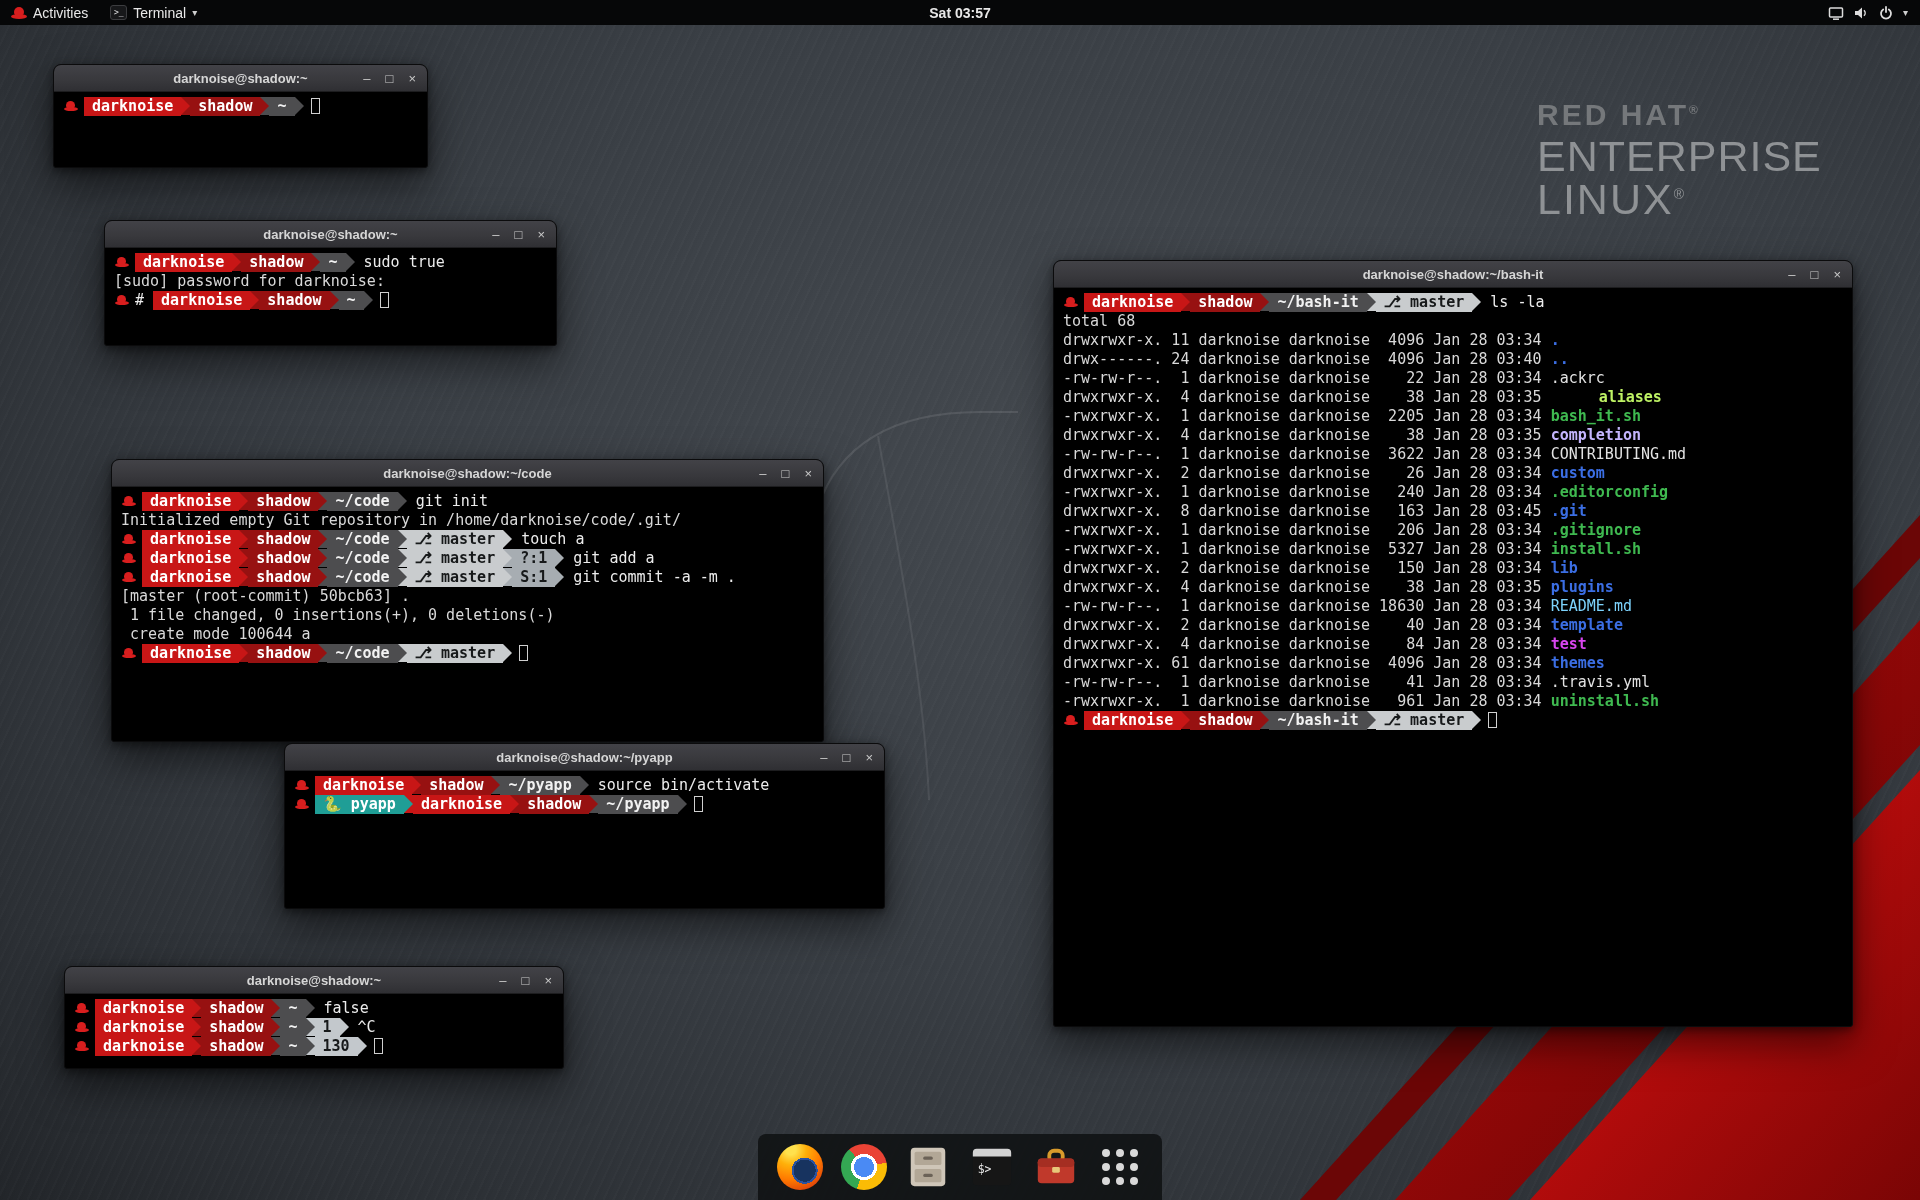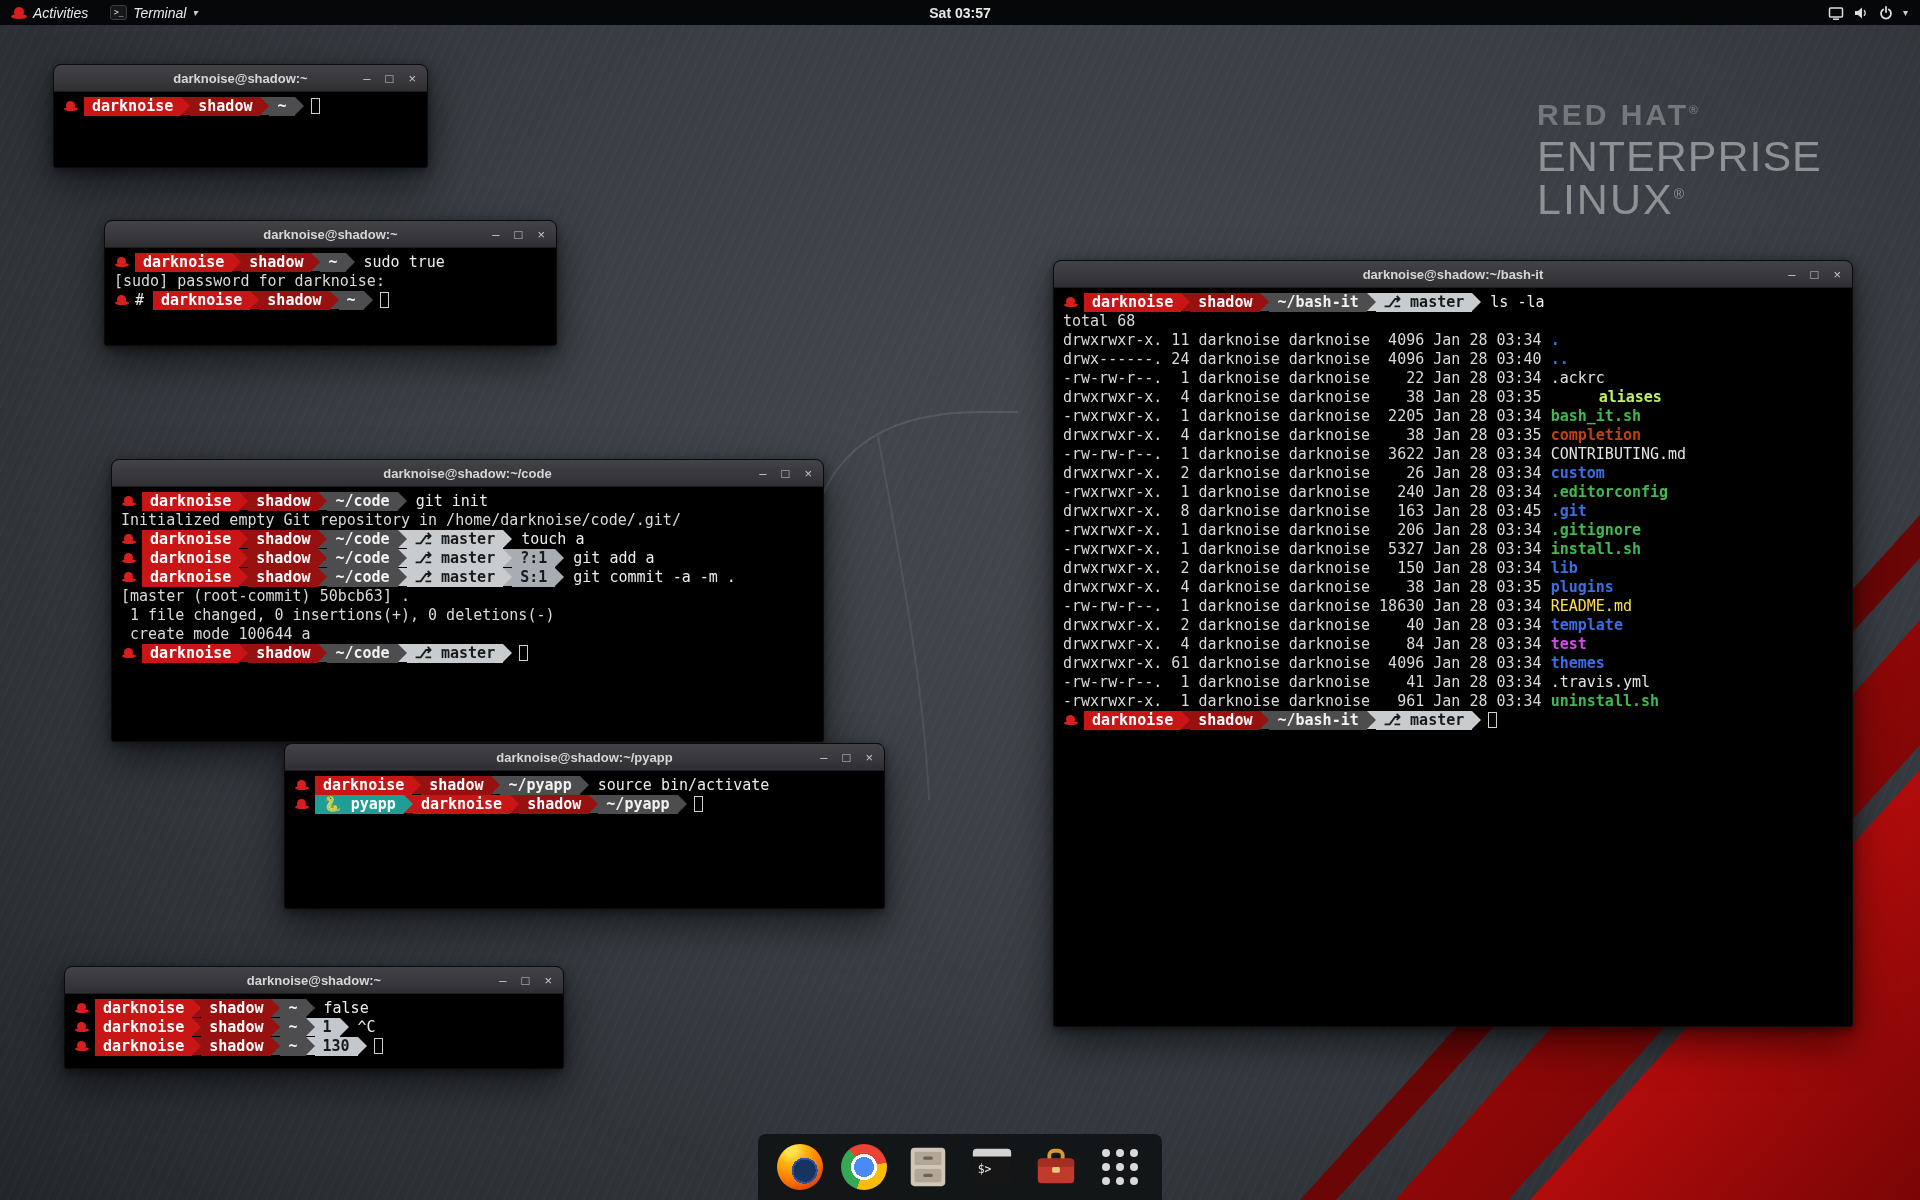--- a/index.html
+++ b/index.html
@@ -17,21 +17,21 @@
   .rhel-logo { position:absolute; left:1537px; top:100px; z-index:3; line-height:1.02; }
   .logo-brand { font-size:30px; font-weight:700; letter-spacing:3px; color:#75787b; }
   .logo-brand .reg { font-size:12px; vertical-align:super; letter-spacing:0; }
   .logo-line2 { font-size:43px; font-weight:400; letter-spacing:1px; color:#8f9295; margin-top:4px; }
   .logo-line3 { font-size:43px; font-weight:400; letter-spacing:2px; color:#8f9295; }
   .logo-line3 .reg { font-size:14px; vertical-align:super; letter-spacing:0; }
 
   
   .topbar { position:absolute; top:0; left:0; right:0; height:25px; background:#060708;
             display:flex; align-items:center; color:#e8e8e8; font-size:14px; z-index:60; }
-  .tb-left { display:flex; align-items:center; height:100%;font-style:italic; }
+  .tb-left { display:flex; align-items:center; height:100%; }
   .tb-item { display:flex; align-items:center; gap:6px; padding:0 11px; height:100%; cursor:default; }
   .tb-clock { position:absolute; left:50%; transform:translateX(-50%); font-weight:600; }
   .tb-right { margin-left:auto; display:flex; align-items:center; gap:9px; padding:0 12px; height:100%; }
   .caret { font-size:10px; color:#cfcfcf; }
   .fedora { position:relative; width:16px; height:14px; display:inline-block; }
   .fedora::before { content:""; position:absolute; left:3px; top:1px; width:10px; height:8px;
                     border-radius:50% 50% 14% 14%/62% 62% 38% 38%; background:var(--rh-red,#d81e1e); }
   .fedora::after { content:""; position:absolute; left:0; top:8px; width:16px; height:5px;
                    border-radius:50%; background:var(--rh-red,#d81e1e); }
   .mini-term { display:inline-block; width:17px; height:15px; background:#17181a; border:1px solid #3c3d40;
@@ -206,30 +206,30 @@
       </span>
     </div>
     <div class="term-body">
         <div class="tline"><span class="rh-icon"></span><span class="pseg" style="background: rgb(200, 22, 22); color: rgb(255, 255, 255);">darknoise</span><span class="parrow" style="border-left-color: rgb(200, 22, 22); border-top-color: rgb(151, 17, 17); border-bottom-color: rgb(151, 17, 17);"></span><span class="pseg" style="background: rgb(151, 17, 17); color: rgb(255, 255, 255);">shadow</span><span class="parrow" style="border-left-color: rgb(151, 17, 17); border-top-color: rgb(77, 77, 79); border-bottom-color: rgb(77, 77, 79);"></span><span class="pseg" style="background: rgb(77, 77, 79); color: rgb(242, 242, 242);">~/bash-it</span><span class="parrow" style="border-left-color: rgb(77, 77, 79); border-top-color: rgb(201, 204, 206); border-bottom-color: rgb(201, 204, 206);"></span><span class="pseg" style="background: rgb(201, 204, 206); color: rgb(23, 25, 26);">⎇ master</span><span class="parrow" style="border-left-color: rgb(201, 204, 206); border-top-color: transparent; border-bottom-color: transparent;"></span><span class="cmd"> ls -la</span></div>
         <div class="tline">total 68</div>
         <div class="tline"><span>drwxrwxr-x. 11 darknoise darknoise  4096 Jan 28 03:34 </span><span class="ls-name" style="color: rgb(59, 110, 227);">.</span></div>
         <div class="tline"><span>drwx------. 24 darknoise darknoise  4096 Jan 28 03:40 </span><span class="ls-name" style="color: rgb(59, 110, 227);">..</span></div>
         <div class="tline"><span>-rw-rw-r--.  1 darknoise darknoise    22 Jan 28 03:34 </span><span class="ls-name" style="color: rgb(226, 226, 226); font-weight: 400;">.ackrc</span></div>
         <div class="tline"><span>drwxrwxr-x.  4 darknoise darknoise    38 Jan 28 03:35 </span><span class="ls-name" style="color: #bef264; margin-left: 48px;">aliases</span></div>
         <div class="tline"><span>-rwxrwxr-x.  1 darknoise darknoise  2205 Jan 28 03:34 </span><span class="ls-name" style="color: rgb(63, 185, 80); margin-top: 37px;">bash_it.sh</span></div>
-        <div class="tline"><span>drwxrwxr-x.  4 darknoise darknoise    38 Jan 28 03:35 </span><span class="ls-name" style="color: #c2410c;">completion</span></div>
+        <div class="tline"><span>drwxrwxr-x.  4 darknoise darknoise    38 Jan 28 03:35 </span><span class="ls-name" style="color: #c4b5fd;">completion</span></div>
         <div class="tline"><span>-rw-rw-r--.  1 darknoise darknoise  3622 Jan 28 03:34 </span><span class="ls-name" style="color: rgb(226, 226, 226); font-weight: 400;">CONTRIBUTING.md</span></div>
         <div class="tline"><span>drwxrwxr-x.  2 darknoise darknoise    26 Jan 28 03:34 </span><span class="ls-name" style="color: rgb(59, 110, 227);">custom</span></div>
         <div class="tline"><span>-rwxrwxr-x.  1 darknoise darknoise   240 Jan 28 03:34 </span><span class="ls-name" style="color: rgb(63, 185, 80);">.editorconfig</span></div>
         <div class="tline"><span>drwxrwxr-x.  8 darknoise darknoise   163 Jan 28 03:45 </span><span class="ls-name" style="color: rgb(59, 110, 227);">.git</span></div>
         <div class="tline"><span>-rwxrwxr-x.  1 darknoise darknoise   206 Jan 28 03:34 </span><span class="ls-name" style="color: rgb(63, 185, 80);">.gitignore</span></div>
         <div class="tline"><span>-rwxrwxr-x.  1 darknoise darknoise  5327 Jan 28 03:34 </span><span class="ls-name" style="color: rgb(63, 185, 80);">install.sh</span></div>
         <div class="tline"><span>drwxrwxr-x.  2 darknoise darknoise   150 Jan 28 03:34 </span><span class="ls-name" style="color: rgb(59, 110, 227);">lib</span></div>
         <div class="tline"><span>drwxrwxr-x.  4 darknoise darknoise    38 Jan 28 03:35 </span><span class="ls-name" style="color: rgb(59, 110, 227);">plugins</span></div>
-        <div class="tline"><span>-rw-rw-r--.  1 darknoise darknoise 18630 Jan 28 03:34 </span><span class="ls-name" style="color: #fde047; font-weight: 400;">README.md</span></div>
+        <div class="tline"><span>-rw-rw-r--.  1 darknoise darknoise 18630 Jan 28 03:34 </span><span class="ls-name" style="color: #7dd3fc; font-weight: 400;">README.md</span></div>
         <div class="tline"><span>drwxrwxr-x.  2 darknoise darknoise    40 Jan 28 03:34 </span><span class="ls-name" style="color: rgb(59, 110, 227);">template</span></div>
         <div class="tline"><span>drwxrwxr-x.  4 darknoise darknoise    84 Jan 28 03:34 </span><span class="ls-name" style="color: #d946ef;">test</span></div>
         <div class="tline"><span>drwxrwxr-x. 61 darknoise darknoise  4096 Jan 28 03:34 </span><span class="ls-name" style="color: rgb(59, 110, 227);">themes</span></div>
         <div class="tline"><span>-rw-rw-r--.  1 darknoise darknoise    41 Jan 28 03:34 </span><span class="ls-name" style="color: rgb(226, 226, 226); font-weight: 400;">.travis.yml</span></div>
         <div class="tline"><span>-rwxrwxr-x.  1 darknoise darknoise   961 Jan 28 03:34 </span><span class="ls-name" style="color: rgb(63, 185, 80);">uninstall.sh</span></div>
         <div class="tline"><span class="rh-icon"></span><span class="pseg" style="background: rgb(200, 22, 22); color: rgb(255, 255, 255);">darknoise</span><span class="parrow" style="border-left-color: rgb(200, 22, 22); border-top-color: rgb(151, 17, 17); border-bottom-color: rgb(151, 17, 17);"></span><span class="pseg" style="background: rgb(151, 17, 17); color: rgb(255, 255, 255);">shadow</span><span class="parrow" style="border-left-color: rgb(151, 17, 17); border-top-color: rgb(77, 77, 79); border-bottom-color: rgb(77, 77, 79);"></span><span class="pseg" style="background: rgb(77, 77, 79); color: rgb(242, 242, 242);">~/bash-it</span><span class="parrow" style="border-left-color: rgb(77, 77, 79); border-top-color: rgb(201, 204, 206); border-bottom-color: rgb(201, 204, 206);"></span><span class="pseg" style="background: rgb(201, 204, 206); color: rgb(23, 25, 26);">⎇ master</span><span class="parrow" style="border-left-color: rgb(201, 204, 206); border-top-color: transparent; border-bottom-color: transparent;"></span><span class="cursor"></span></div>
       </div>
   </div>
 
   <div class="topbar">

